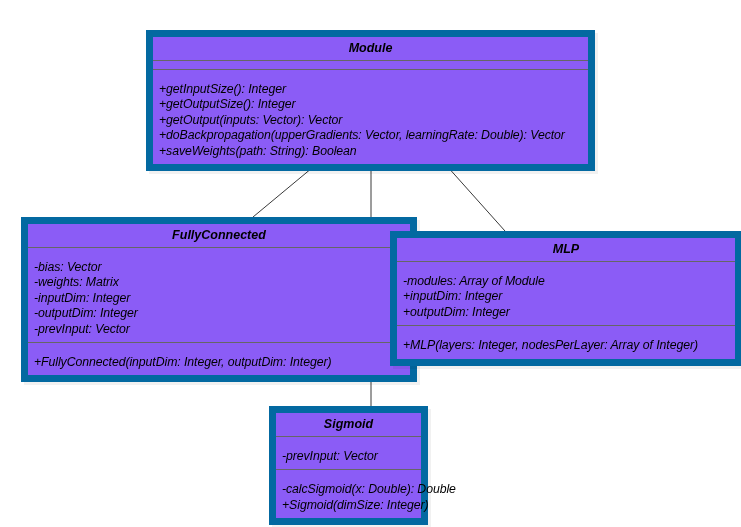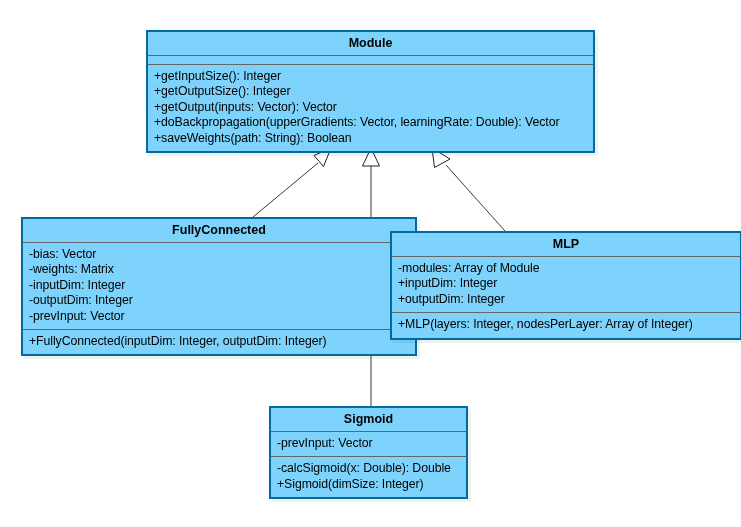--- a/index.html
+++ b/index.html
@@ -28,61 +28,62 @@
     left: 0; top: 0;
     width: 741px;
     height: 527px;
     pointer-events: none;
   }
 
   
   .uml-class {
     position: absolute;
     box-sizing: border-box;
-    background: #7dd3fc;
-    border: 2px solid #0369a1;
+    background: #8b5cf6;
+    border: 7px solid #0369a1;
     box-shadow: 3px 3px 0 0 rgba(0,0,0,0.055);
     z-index: 2;
+    font-style: italic;
   }
 
   .uml-class-name {
     box-sizing: border-box;
     text-align: center;
     font-weight: bold;
     font-size: 12.5px;
     color: #000000;
     padding: 4px 6px 5px 6px;
     line-height: 14px;
     white-space: nowrap;
   }
 
   .uml-compartment {
     box-sizing: border-box;
     border-top: 1px solid #666666;
-    padding: 4px 5px 5px 6px;
+    padding: 12px 5px 5px 6px;
   }
 
   .uml-compartment.empty {
     padding: 0;
     height: 9px;
   }
 
   .uml-member {
     font-size: 12.3px;
     line-height: 15.4px;
     color: #000000;
     white-space: nowrap;
     letter-spacing: -0.08px;
   }
 
   
   #class-module     { left: 146px; top: 30px;  width: 449px; }
   #class-fullyconnected { left: 21px;  top: 217px; width: 396px; }
   #class-mlp        { left: 390px; top: 231px; width: 352px; }
-  #class-sigmoid    { left: 269px; top: 406px; width: 199px; }
+  #class-sigmoid    { left: 269px; top: 406px; width: 159px; }
 
   .edge-line {
     stroke: #3a3a3a;
     stroke-width: 1;
     fill: none;
   }
   .edge-arrowhead {
     stroke: #222222;
     stroke-width: 1;
     fill: #ffffff;

